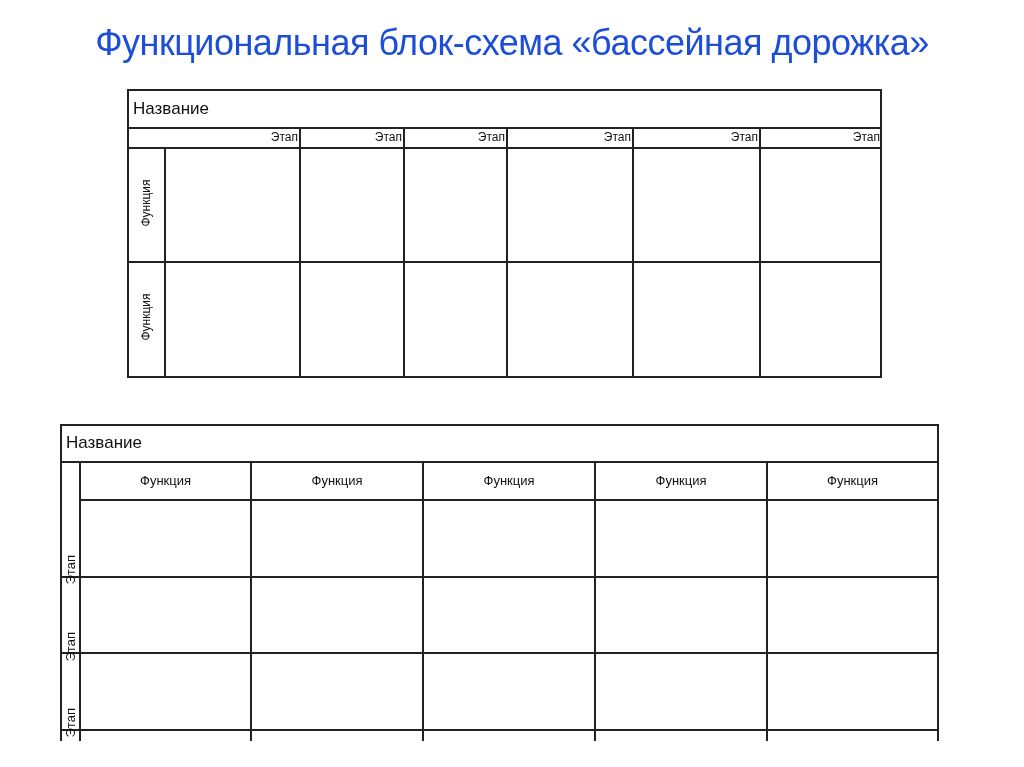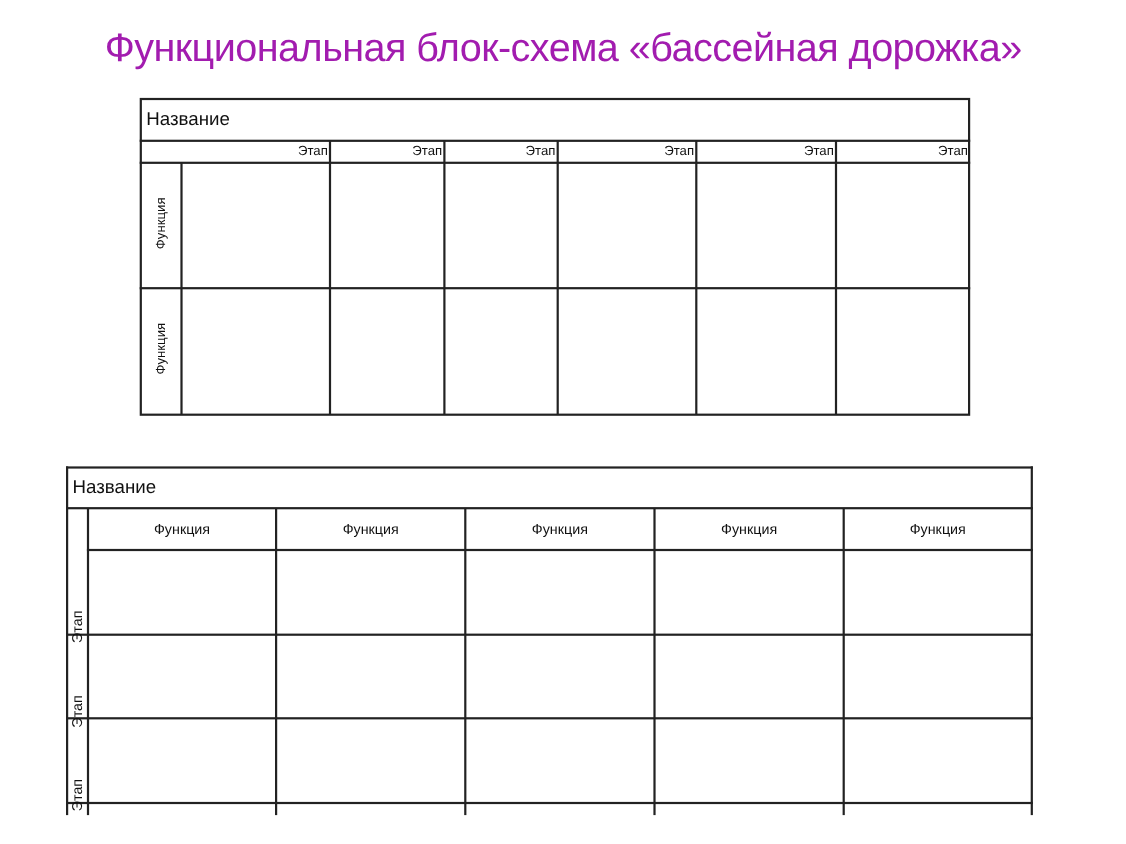--- a/index.html
+++ b/index.html
@@ -1,20 +1,20 @@
 <!DOCTYPE html>
 <html><head>
 <meta charset="utf-8">
 <style>
   html, body { margin: 0; padding: 0; background: #ffffff; }
   body { width: 1024px; height: 767px; position: relative; overflow: hidden;
          font-family: "Liberation Sans", "DejaVu Sans", sans-serif; color: #111; }
   .abs { position: absolute; box-sizing: border-box; }
   .title { left: 0; top: 18px; width: 1024px; text-align: center; font-size: 36px; line-height: 50px;
-           font-family: "Liberation Sans", sans-serif; letter-spacing: -0.5px; color: #a21caf; }
+           font-family: "Liberation Sans", sans-serif; letter-spacing: -0.5px; color: #1d4ed8; }
   .line { background: #222; position: absolute; }
   .lbl { position: absolute; font-size: 13px; color: #111; white-space: nowrap; }
   .lbl-sm { font-size: 12px; }
   .name-lbl { font-size: 17px; }
   .vert { transform: rotate(-90deg); transform-origin: center center; }
 </style>
 </head>
 <body>
 
 <div class="abs title">Функциональная блок-схема «бассейная дорожка»</div>

